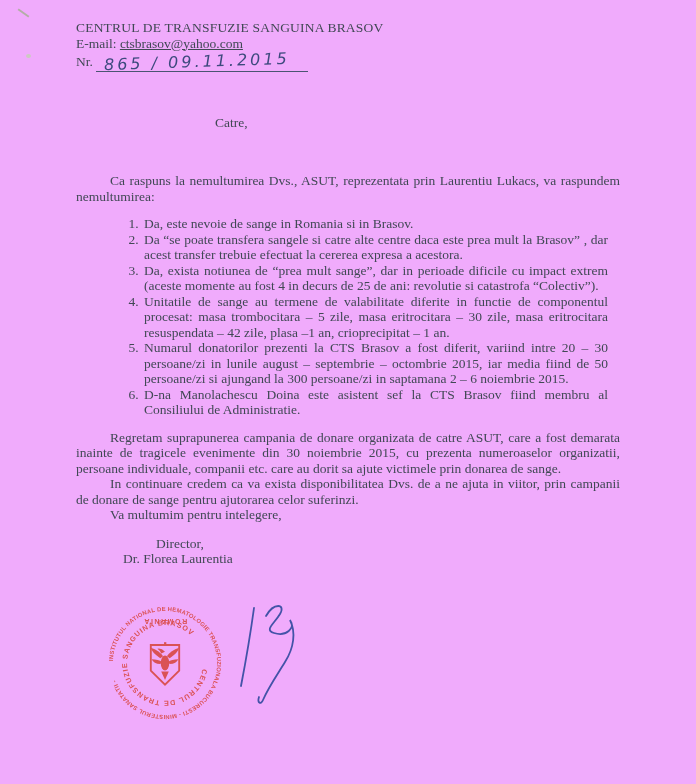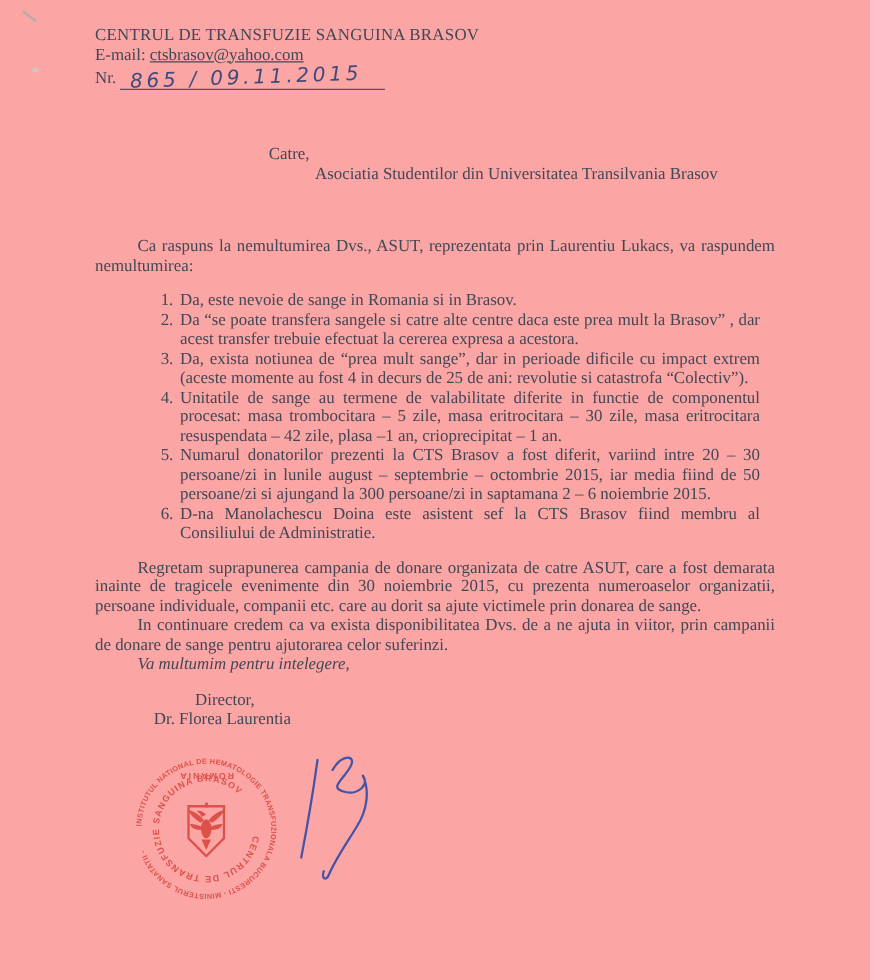--- a/index.html
+++ b/index.html
@@ -1,19 +1,19 @@
 <!DOCTYPE html>
 <html><head>
 <meta charset="utf-8">
 <style>
   html,body{margin:0;padding:0;}
   .page{
     position:relative;
     width:696px;height:784px;
-    background:#fca5a5;
+    background:#f0abfc;
     overflow:hidden;
     font-family:"Liberation Serif",serif;
     font-size:13.5px;
     line-height:15.5px;
     color:#414855;
   }
   .content{padding:20px 76px 0 76px;}
 
   
   .org{letter-spacing:.2px;}
@@ -41,21 +41,21 @@
   .catre{margin-left:139px;}
   .rname{margin-left:176px;}
 
   
   .letter-body{margin-top:42px;}
   .letter-body p{margin:0;text-align:justify;}
   .indent{text-indent:34px;}
   .letter-body ol{margin:12px;padding-left:54px;}
   .letter-body li{text-align:justify;padding-left:2px;}
   .regret{margin-top:15px;}
-  .thanks{margin-top:12px;font-style:italic;}
+  .thanks{margin-top:12px;}
 
   
   .sign{margin-top:13px;}
   .director{margin-left:80px;}
   .dname{margin-left:47px;}
 
   
   .stamp{
     position:absolute;left:94px;top:592px;
     width:142px;height:142px;
@@ -95,21 +95,20 @@
         <span>E-mail: </span><span class="email">ctsbrasov@yahoo.com</span>
       </div>
       <div class="nr-line">
         <span>Nr.</span>
         <span class="nr-underline"><span class="hand">865 / 09.11.2015</span></span>
       </div>
     </header>
 
     <section class="recipient">
       <div class="catre">Catre,</div>
-      <div class="rname">Asociatia Studentilor din Universitatea Transilvania Brasov</div>
     </section>
 
     <section class="letter-body">
       <p class="indent">Ca raspuns la nemultumirea Dvs., ASUT, reprezentata prin Laurentiu Lukacs, va raspundem nemultumirea:</p>
       <ol>
         <li>Da, este nevoie de sange in Romania si in Brasov.</li>
         <li>Da “se poate transfera sangele si catre alte centre daca este prea mult la Brasov” , dar acest transfer trebuie efectuat la cererea expresa a acestora.</li>
         <li>Da, exista notiunea de “prea mult sange”, dar in perioade dificile cu impact extrem (aceste momente au fost 4 in decurs de 25 de ani: revolutie si catastrofa “Colectiv”).</li>
         <li>Unitatile de sange au termene de valabilitate diferite in functie de componentul procesat: masa trombocitara – 5 zile, masa eritrocitara – 30 zile, masa eritrocitara resuspendata – 42 zile, plasa –1 an, crioprecipitat – 1 an.</li>
         <li>Numarul donatorilor prezenti la CTS Brasov a fost diferit, variind intre 20 – 30 persoane/zi in lunile august – septembrie – octombrie 2015, iar media fiind de 50 persoane/zi si ajungand la 300 persoane/zi in saptamana 2 – 6 noiembrie 2015.</li>

